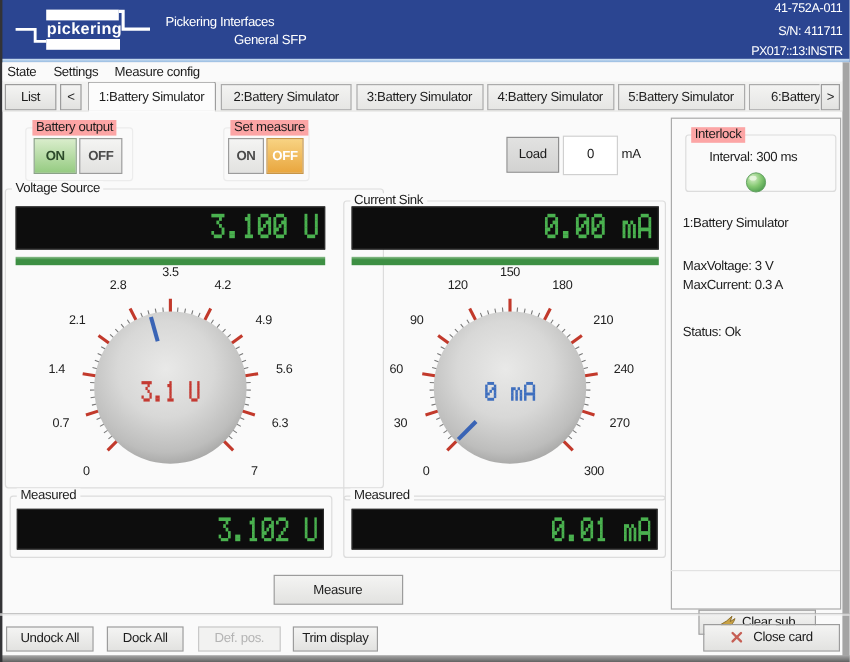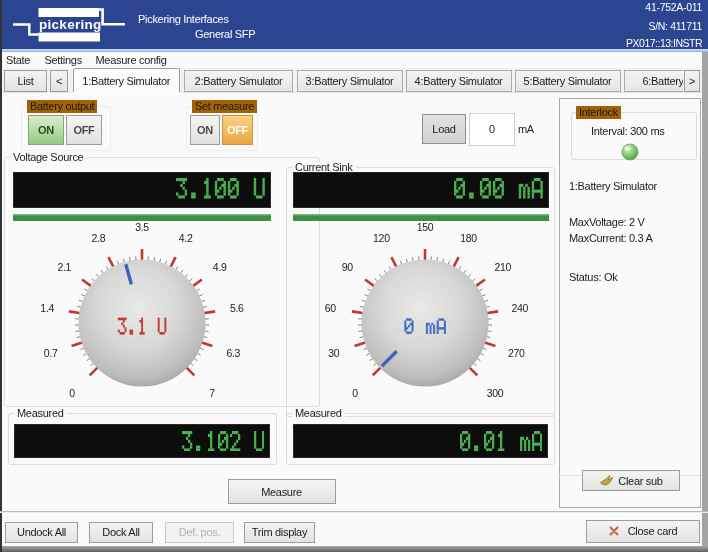--- a/index.html
+++ b/index.html
@@ -1,18 +1,18 @@
 <!DOCTYPE html>
 <html><head><meta charset="utf-8"><style>
 *{margin:0;padding:0;box-sizing:border-box}
 html,body{width:708px;height:552px;overflow:hidden;background:#fff;
  font-family:"Liberation Sans",sans-serif;letter-spacing:-0.3px;-webkit-font-smoothing:antialiased}
 .abs{position:absolute}
 .gb{position:absolute;border:1px solid #dcdcdc;border-radius:3px}
-.gb>span{position:absolute;top:-7px;left:5px;background:#a16207;padding:0 3px;
+.gb>span{position:absolute;top:-7px;left:5px;background:#fca5a5;padding:0 3px;
  font-size:11px;color:#1c1c1c;line-height:13px;white-space:nowrap}
 .btn{position:absolute;background:linear-gradient(#f4f4f3,#e2e2e0);border:1px solid #9c9c9c;
  font-size:11px;color:#1c1c1c;display:flex;align-items:center;justify-content:center;white-space:nowrap}
 .lcd{position:absolute;background:#0d0d0d;border:1px solid #2a2a2a}
 .lcd svg{position:absolute}
 .bar{position:absolute;background:linear-gradient(#8cbd8c,#3d8f43 35%,#3d8f43)}
 .txt{position:absolute;font-size:11px;color:#1c1c1c;white-space:nowrap}
 </style></head>
 <body>
 
@@ -581,25 +581,25 @@
       <radialGradient id="led" cx="35%" cy="30%" r="75%">
   <stop offset="0%" stop-color="#d9f0cb"></stop>
         <stop offset="55%" stop-color="#86c973"></stop>
         <stop offset="100%" stop-color="#4f9e4f"></stop>
       </radialGradient>
     </defs>
  <circle cx="9" cy="9" r="8" fill="url(#led)" stroke="#62a062" stroke-width="0.8"></circle>
  <ellipse cx="6.5" cy="5.5" rx="3" ry="2" fill="#eaf7e2" opacity="0.85"></ellipse>
 </svg>
 <div class="txt" style="left:569px;top:180px">1:Battery Simulator</div>
-<div class="txt" style="left:569px;top:216px">MaxVoltage: 2 V</div>
+<div class="txt" style="left:569px;top:216px">MaxVoltage: 3 V</div>
 <div class="txt" style="left:569px;top:232px">MaxCurrent: 0.3 A</div>
 <div class="txt" style="left:569px;top:271px">Status: Ok</div>
 <div class="abs" style="left:559px;top:474.5px;width:141px;height:1px;background:#e2e2e2"></div>
-<div class="btn" style="left:582px;top:470px;width:98px;height:21px">
+<div class="btn" style="left:582px;top:508px;width:98px;height:21px">
  <svg width="15" height="14" viewBox="0 0 15 14" style="margin-right:4px">
   <path d="M1.5,8.5 C3,10.5 5.5,11.5 8,10.5 C10.5,9.5 12.5,6.5 13.5,3.5 L9.5,6 L11,1.5 L6.5,5.5 Z" fill="#c9a244" stroke="#8a6d2a" stroke-width="0.8"></path>
  </svg>Clear sub</div>
 
 <div class="abs" style="left:0;top:511px;width:708px;height:1px;background:#b9b9b9"></div>
 <div class="abs" style="left:0;top:512px;width:708px;height:1px;background:#ededed"></div>
 <div class="btn" style="left:5px;top:521.5px;width:73px;height:21.5px">Undock All</div>
 <div class="btn" style="left:89px;top:521.5px;width:64px;height:21.5px">Dock All</div>
 <div class="btn" style="left:165px;top:521.5px;width:69px;height:21.5px;color:#b4b4b4;border-color:#c9c9c9;background:#f2f2f1">Def. pos.</div>
 <div class="btn" style="left:244px;top:521.5px;width:71px;height:21.5px">Trim display</div>

